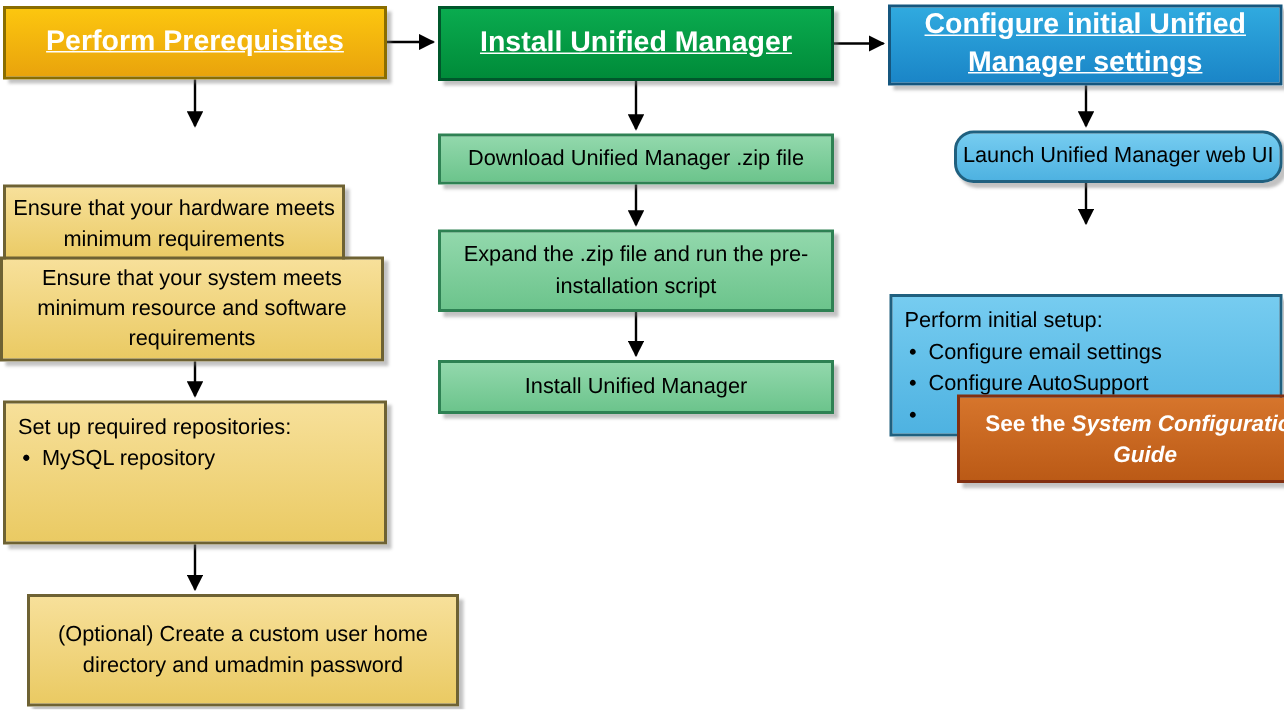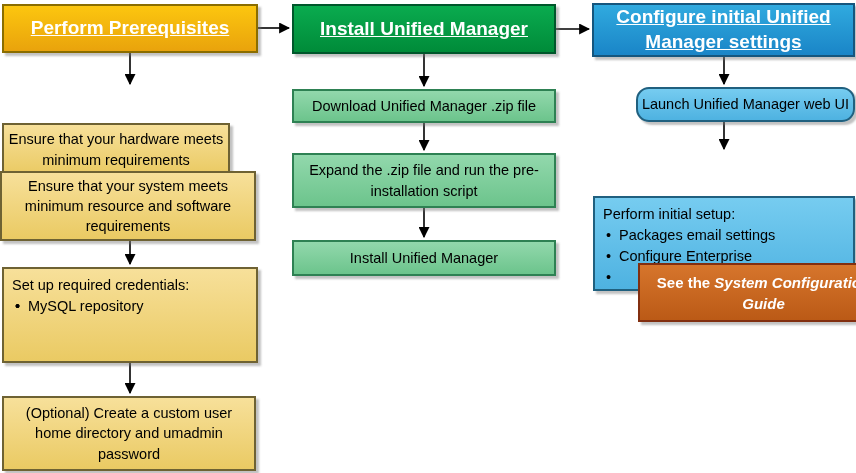--- a/index.html
+++ b/index.html
@@ -63,30 +63,30 @@
 
   <div class="box tan" style="left:2px;top:87px;width:228px;height:53px;margin-top:36px;">
     <span>Ensure that your hardware meets minimum requirements</span>
   </div>
 
   <div class="box tan" style="left:0;top:171px;width:256px;height:70px;justify-content:center;">
     <span>Ensure that your system meets minimum resource and software requirements</span>
   </div>
 
   <div class="box tan list" style="left:2px;top:267px;width:256px;height:96px;">
-    <div>Set up required credentials:</div>
+    <div>Set up required repositories:</div>
     <div class="bullet">
       <span class="dot">•</span>
     </div>
     <div class="bullet">
       <span class="dot">•</span><span>MySQL repository</span>
     </div>
   </div>
 
-  <div class="box tan" style="left:2px;top:396px;width:254px;height:75px;">
+  <div class="box tan" style="left:18px;top:396px;width:288px;height:75px;">
     <span>(Optional) Create a custom user home directory and umadmin password</span>
   </div>
 
   <div class="box greenh hdr" style="left:292px;top:4px;width:264px;height:50px;">
     <span>Install Unified Manager</span>
   </div>
 
   <div class="box green" style="left:292px;top:153px;width:264px;height:55px;">
     <span>Expand the .zip file and run the pre-installation script</span>
   </div>
@@ -103,24 +103,24 @@
     <span>Configure initial Unified Manager settings</span>
   </div>
 
   <div class="box blue nowrap" style="left:636px;top:87px;width:219px;height:35px;border-radius:13px;">
     <span>Launch Unified Manager web UI</span>
   </div>
 
   <div class="box blue list" style="left:593px;top:152px;width:262px;height:95px;margin-top:44px;">
     <div>Perform initial setup:</div>
     <div class="bullet">
-      <span class="dot">•</span><span>Packages email settings</span>
+      <span class="dot">•</span><span>Configure email settings</span>
     </div>
     <div class="bullet">
-      <span class="dot">•</span><span>Configure Enterprise</span>
+      <span class="dot">•</span><span>Configure AutoSupport</span>
     </div>
     <div class="bullet">
       <span class="dot">•</span>
     </div>
   </div>
 
   <div class="box orange" style="left:602px;top:263px;width:251px;height:59px;margin-left:36px;">
     <span><span>See the </span><span class="guide-title">System Configuration Guide</span></span>
   </div>
 

